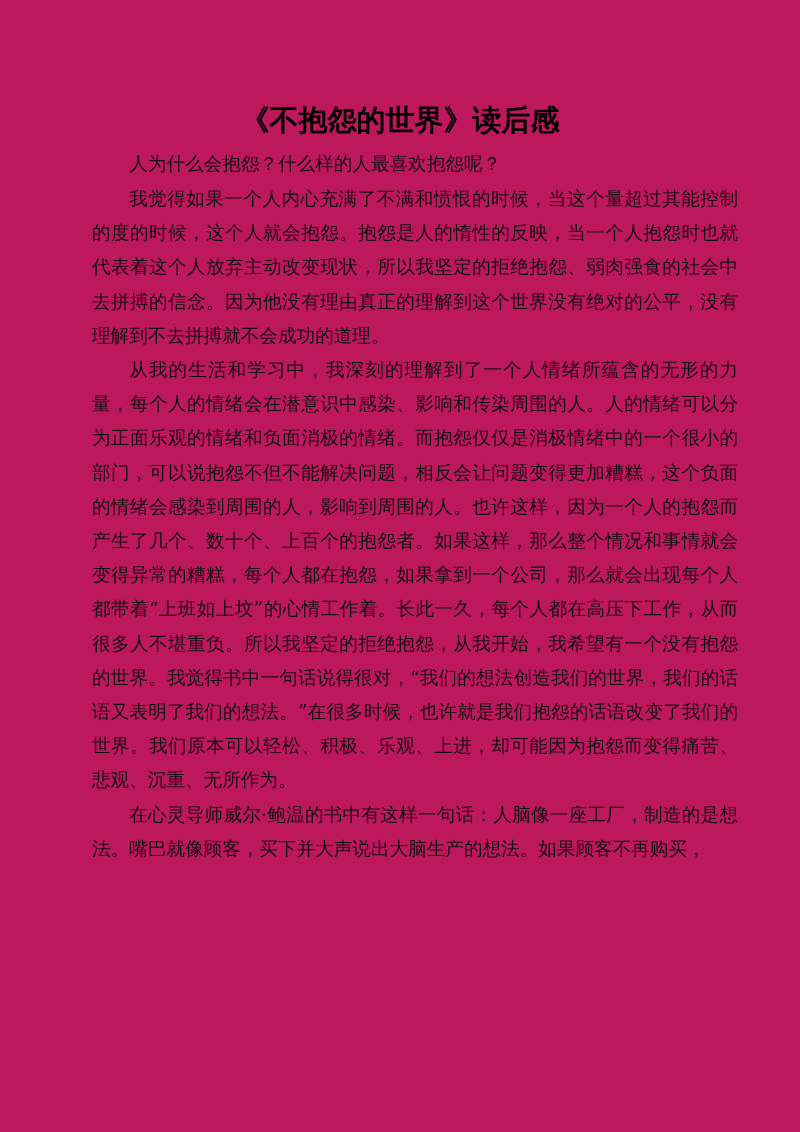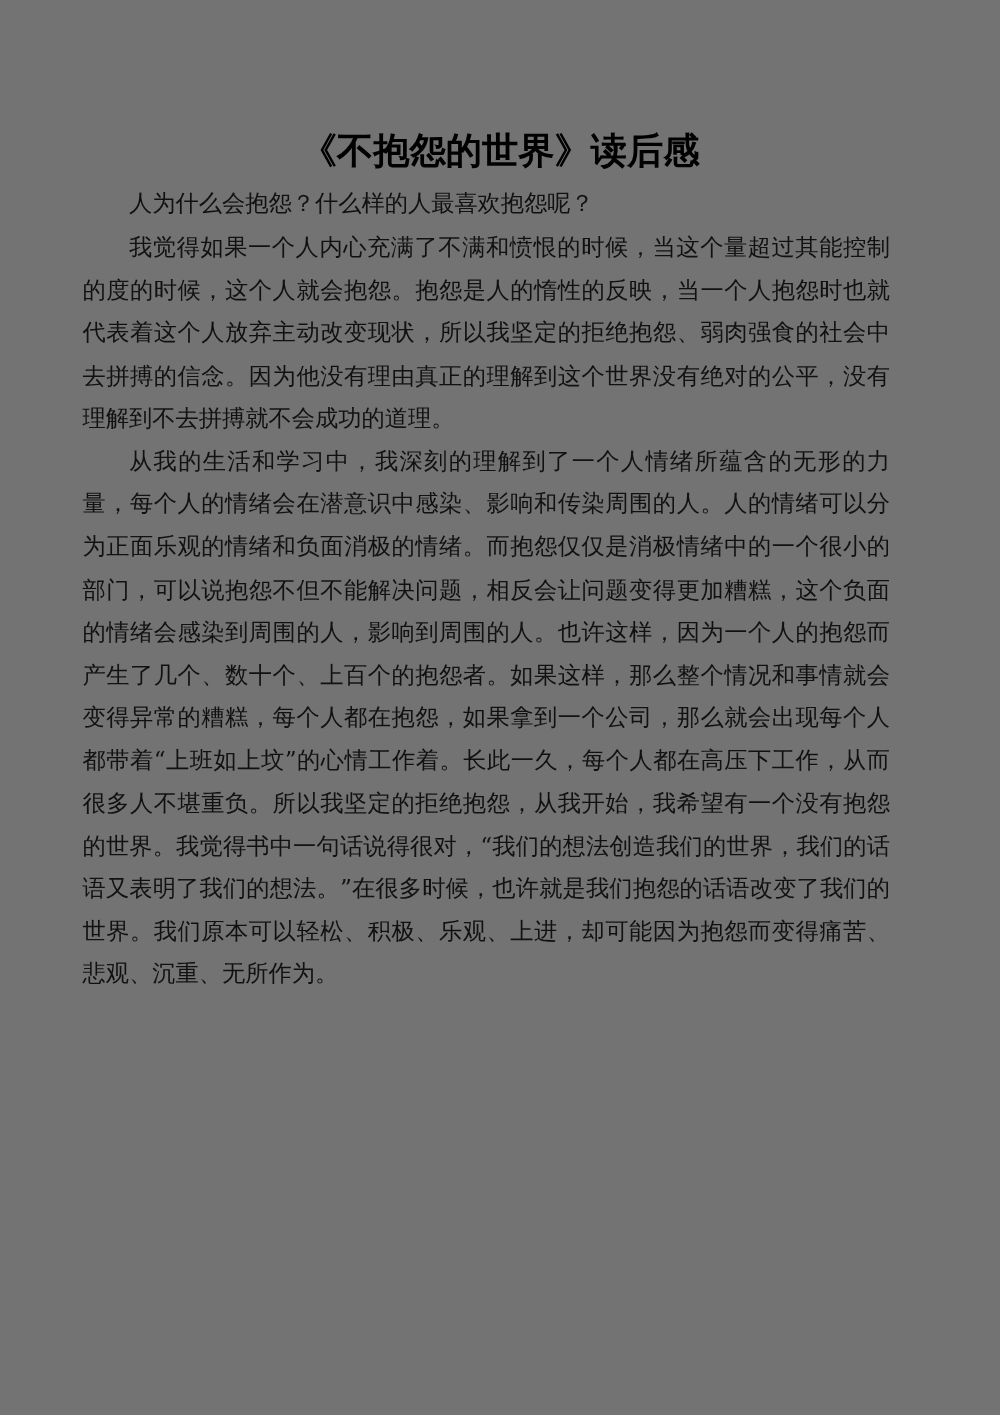--- a/index.html
+++ b/index.html
@@ -1,33 +1,34 @@
 <!DOCTYPE html>
 <html><head>
 <meta charset="utf-8">
 <style>
   html, body { margin: 0; padding: 0; background: #ffffff; }
   body { width: 800px; height: 1132px; position: relative; overflow: hidden; }
-  .page { position: absolute; left: 0; top: 0; width: 800px; height: 1132px; background: #737373; }
+  .page { position: absolute; left: 0; top: 0; width: 800px; height: 1132px; background: #be185d; }
   .title {
     position: absolute; left: 0; top: 100px; width: 800px; text-align: center;
     font-family: "DejaVu Sans", sans-serif; font-size: 29px; font-weight: bold; color: #000;
     letter-spacing: 0px; line-height: 40px;
   }
   .body-text {
-    position: absolute; left: 66px; top: 146px; width: 646px;
+    position: absolute; left: 92px; top: 146px; width: 646px;
     font-family: "DejaVu Serif", serif; font-size: 18.6px; color: #111;
     line-height: 34.2px;
   }
   .para { margin: 0; padding: 0; text-indent: 2em; text-align: justify; }
   .para.first { line-height: 36px; }
 </style>
 </head>
 <body>
 
 <div class="page">
   <div class="title">《不抱怨的世界》读后感</div>
   <div class="body-text">
     <p class="para first">人为什么会抱怨？什么样的人最喜欢抱怨呢？</p>
     <p class="para">我觉得如果一个人内心充满了不满和愤恨的时候，当这个量超过其能控制的度的时候，这个人就会抱怨。抱怨是人的惰性的反映，当一个人抱怨时也就代表着这个人放弃主动改变现状，所以我坚定的拒绝抱怨、弱肉强食的社会中去拼搏的信念。因为他没有理由真正的理解到这个世界没有绝对的公平，没有理解到不去拼搏就不会成功的道理。</p>
     <p class="para">从我的生活和学习中，我深刻的理解到了一个人情绪所蕴含的无形的力量，每个人的情绪会在潜意识中感染、影响和传染周围的人。人的情绪可以分为正面乐观的情绪和负面消极的情绪。而抱怨仅仅是消极情绪中的一个很小的部门，可以说抱怨不但不能解决问题，相反会让问题变得更加糟糕，这个负面的情绪会感染到周围的人，影响到周围的人。也许这样，因为一个人的抱怨而产生了几个、数十个、上百个的抱怨者。如果这样，那么整个情况和事情就会变得异常的糟糕，每个人都在抱怨，如果拿到一个公司，那么就会出现每个人都带着“上班如上坟”的心情工作着。长此一久，每个人都在高压下工作，从而很多人不堪重负。所以我坚定的拒绝抱怨，从我开始，我希望有一个没有抱怨的世界。我觉得书中一句话说得很对，“我们的想法创造我们的世界，我们的话语又表明了我们的想法。”在很多时候，也许就是我们抱怨的话语改变了我们的世界。我们原本可以轻松、积极、乐观、上进，却可能因为抱怨而变得痛苦、悲观、沉重、无所作为。</p>
+    <p class="para">在心灵导师威尔·鲍温的书中有这样一句话：人脑像一座工厂，制造的是想法。嘴巴就像顾客，买下并大声说出大脑生产的想法。如果顾客不再购买，</p>
   </div>
 </div>
 
 </body></html>

